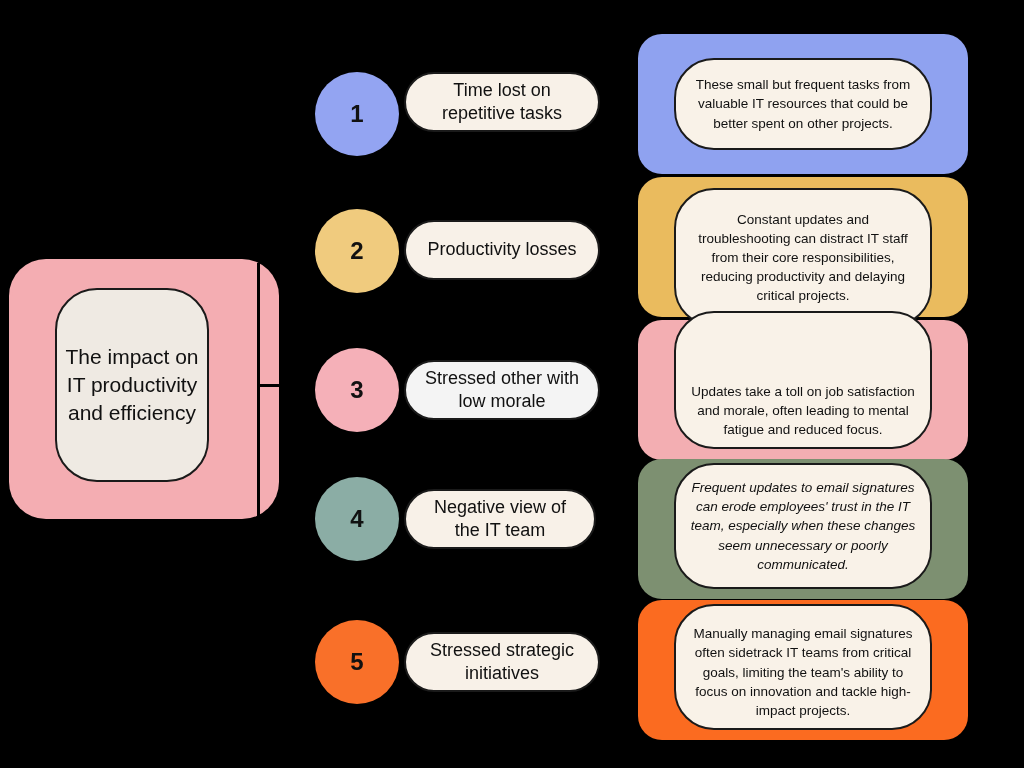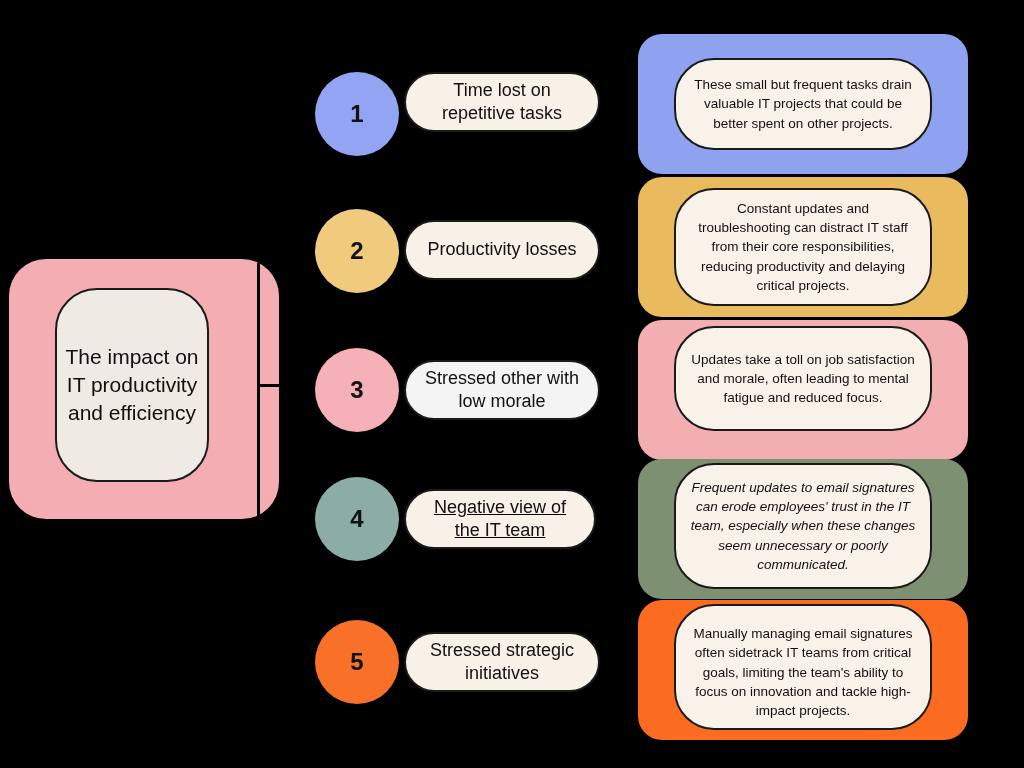--- a/index.html
+++ b/index.html
@@ -164,57 +164,57 @@
   <div class="row">
     <div class="num-circle" style="left:315px; top:72px; background:#93a4f2;">
       <span>1</span>
     </div>
     <div class="pill" style="left:404px; top:72px; width:196px; background:#f8f1e8;">
       <span>Time lost on repetitive tasks</span>
     </div>
     <div class="arrow" style="left:628px; top:103px;"></div>
     <div class="panel-outer" style="top:34px; height:140px; background:#8fa2f0;"></div>
     <div class="panel-inner" style="top:58px; height:92px;">
-      <span>These small but frequent tasks drain valuable IT projects that could be better spent on other projects.</span>
+      <span>These small but frequent tasks from valuable IT resources that could be better spent on other projects.</span>
     </div>
   </div>
 
   <div class="row">
     <div class="num-circle" style="left:315px; top:209px; background:#f0cb7e;">
       <span>2</span>
     </div>
     <div class="pill" style="left:404px; top:220px; width:196px; background:#f8f1e8;">
       <span>Productivity losses</span>
     </div>
     <div class="arrow" style="left:628px; top:249px;"></div>
     <div class="panel-outer" style="top:177px; height:140px; background:#eabb5e;"></div>
-    <div class="panel-inner" style="top:188px; height:118px;">
+    <div class="panel-inner" style="top:188px; height:139px;">
       <span>Constant updates and troubleshooting can distract IT staff from their core responsibilities, reducing productivity and delaying critical projects.</span>
     </div>
   </div>
 
   <div class="row">
     <div class="num-circle" style="left:315px; top:348px; background:#f5b0b8;">
       <span>3</span>
     </div>
     <div class="pill" style="left:404px; top:360px; width:196px; background:#f4f4f4;">
       <span>Stressed other with low morale</span>
     </div>
     <div class="arrow" style="left:628px; top:389px;"></div>
     <div class="panel-outer" style="top:320px; height:140px; background:#f3aeb2;"></div>
-    <div class="panel-inner" style="top:326px; height:105px;">
+    <div class="panel-inner" style="top:311px; height:138px;align-items:flex-end;">
       <span>Updates take a toll on job satisfaction and morale, often leading to mental fatigue and reduced focus.</span>
     </div>
   </div>
 
   <div class="row">
     <div class="num-circle" style="left:315px; top:477px; background:#8bada5;">
       <span>4</span>
     </div>
-    <div class="pill" style="left:404px; top:489px; width:192px; background:#f8f1e8;text-decoration:underline;">
+    <div class="pill" style="left:404px; top:489px; width:192px; background:#f8f1e8;">
       <span>Negative view of the IT team</span>
     </div>
     <div class="arrow" style="left:628px; top:518px;"></div>
     <div class="panel-outer" style="top:459px; height:140px; background:#7d9071;"></div>
     <div class="panel-inner" style="top:463px; height:126px;font-style:italic;">
       <span>Frequent updates to email signatures can erode employees' trust in the IT team, especially when these changes seem unnecessary or poorly communicated.</span>
     </div>
   </div>
 
   <div class="row">

